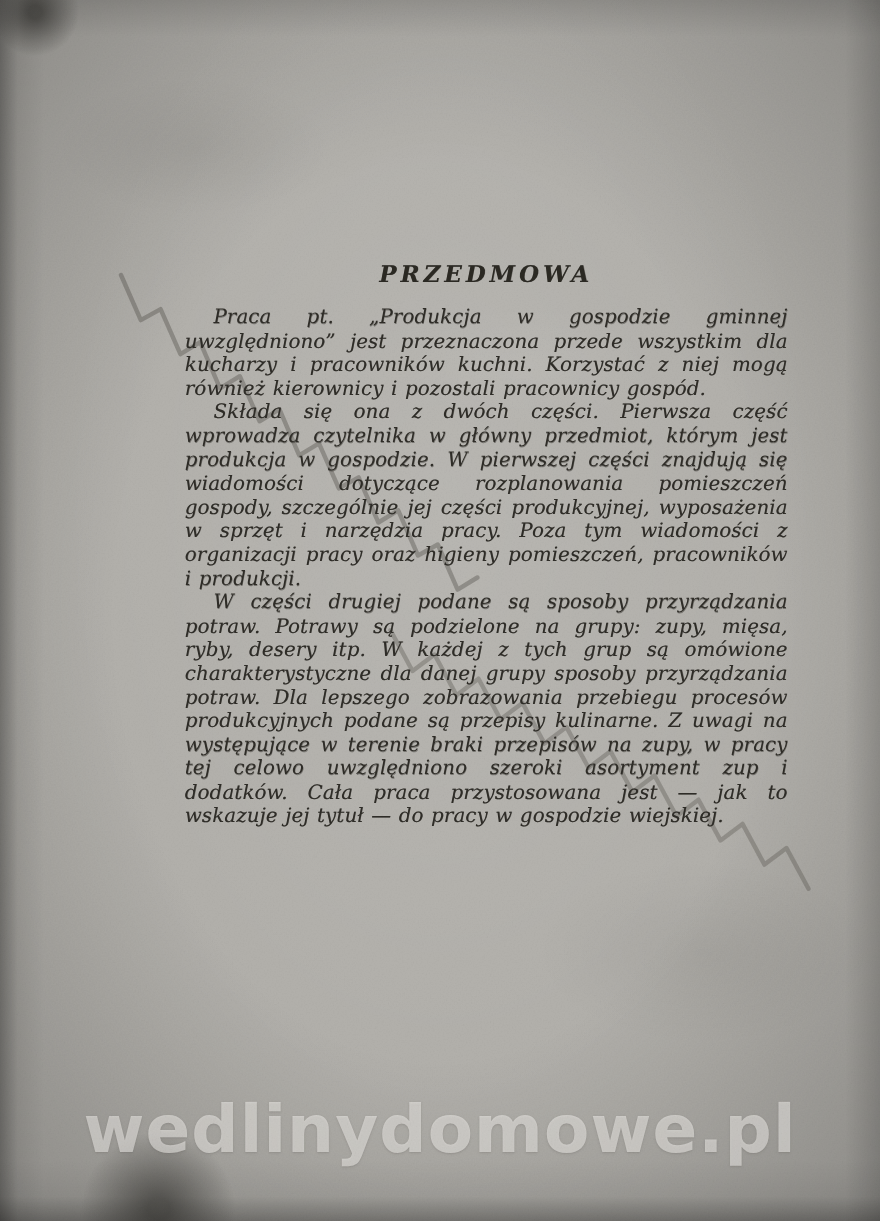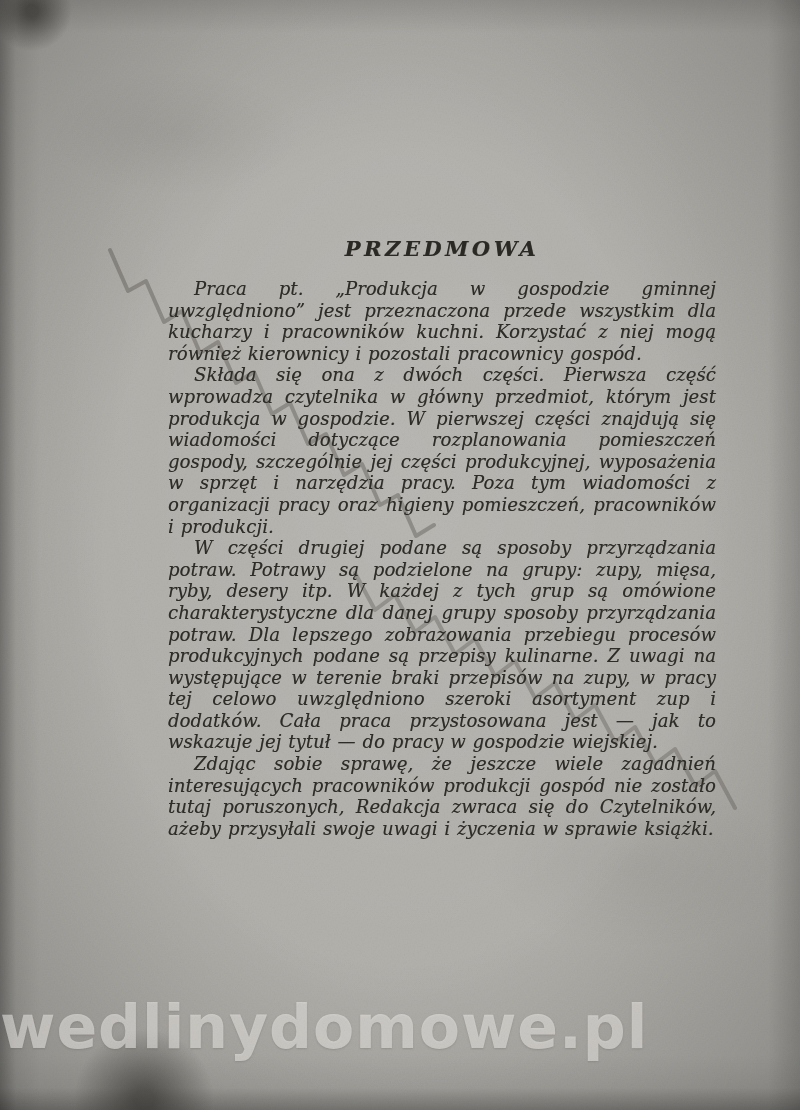--- a/index.html
+++ b/index.html
@@ -60,20 +60,21 @@
     position: absolute;
     left: 0;
     top: 0;
     pointer-events: none;
   }
   .site-watermark {
     position: absolute;
     left: 0;
     right: 0;
     top: 992px;
+    text-align: center;
     font-family: "DejaVu Sans", sans-serif;
     font-weight: bold;
     font-size: 60px;
     letter-spacing: 1px;
     color: rgba(244,243,238,0.55);
     text-shadow: 0 1px 2px rgba(90,88,84,0.25);
     pointer-events: none;
   }
   .grain {
     position: absolute;
@@ -91,21 +92,20 @@
   <svg class="scribbles" width="800" height="1110" viewBox="0 0 800 1110">
     <polyline points="110,250 128,291 146,281 164,322 182,311 200,353 218,342 236,383 254,372 272,414 290,403 308,444 326,434 344,475 362,464 380,505 398,495 416,536 434,525" fill="none" stroke="rgba(68,66,60,0.35)" stroke-width="4" stroke-linejoin="round" stroke-linecap="round"></polyline>
     <polyline points="355,573 375,610 395,595 415,632 435,617 455,654 475,639 495,676 515,661 535,698 555,683 575,720 595,705 615,742 635,727 655,764 675,749 695,786 715,771 735,808" fill="none" stroke="rgba(68,66,60,0.30)" stroke-width="4" stroke-linejoin="round" stroke-linecap="round"></polyline>
   </svg>
 
   <div class="content">
     <h1 class="title">PRZEDMOWA</h1>
     <p class="para">Praca pt. „Produkcja w gospodzie gminnej uwzględniono” jest przeznaczona przede wszystkim dla kucharzy i pracowników kuchni. Korzystać z niej mogą również kierownicy i pozostali pracownicy gospód.</p>
     <p class="para">Składa się ona z dwóch części. Pierwsza część wprowadza czytelnika w główny przedmiot, którym jest produkcja w gospodzie. W pierwszej części znajdują się wiadomości dotyczące rozplanowania pomieszczeń gospody, szczególnie jej części produkcyjnej, wyposażenia w sprzęt i narzędzia pracy. Poza tym wiadomości z organizacji pracy oraz higieny pomieszczeń, pracowników i produkcji.</p>
     <p class="para">W części drugiej podane są sposoby przyrządzania potraw. Potrawy są podzielone na grupy: zupy, mięsa, ryby, desery itp. W każdej z tych grup są omówione charakterystyczne dla danej grupy sposoby przyrządzania potraw. Dla lepszego zobrazowania przebiegu procesów produkcyjnych podane są przepisy kulinarne. Z uwagi na występujące w terenie braki przepisów na zupy, w pracy tej celowo uwzględniono szeroki asortyment zup i dodatków. Cała praca przystosowana jest — jak to wskazuje jej tytuł — do pracy w gospodzie wiejskiej.</p>
-    <p class="para">Zdając sobie sprawę, że jeszcze wiele zagadnień interesujących pracowników produkcji gospód nie zostało tutaj poruszonych, Redakcja zwraca się do Czytelników, ażeby przysyłali swoje uwagi i życzenia w sprawie książki.</p>
   </div>
 
   <div class="site-watermark">wedlinydomowe.pl</div>
 
   <svg class="grain" width="800" height="1110">
     <filter id="grainFilter">
       <feTurbulence type="fractalNoise" baseFrequency="0.7" numOctaves="2" stitchTiles="stitch"></feTurbulence>
       <feColorMatrix type="saturate" values="0"></feColorMatrix>
     </filter>
     <rect width="800" height="1110" filter="url(#grainFilter)"></rect>

